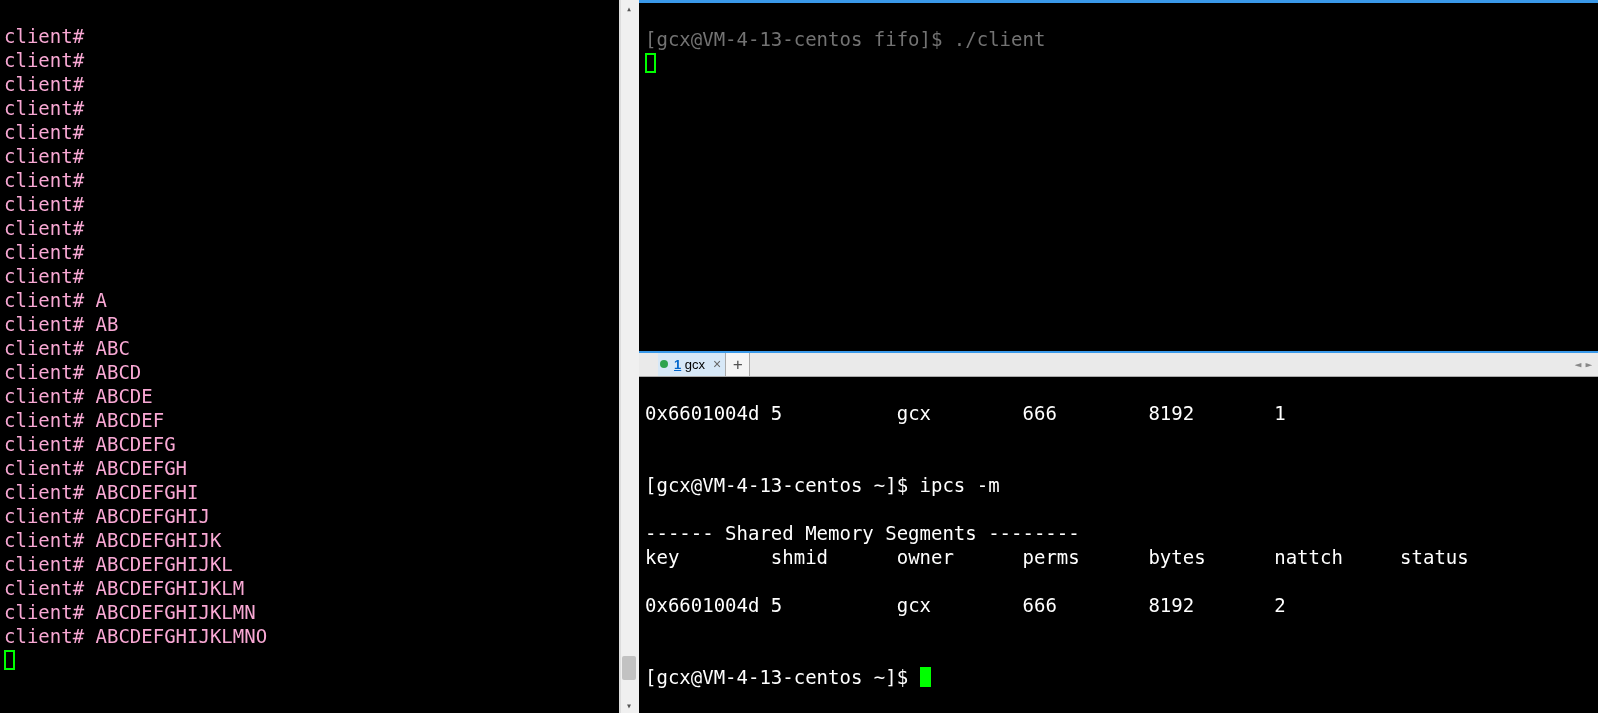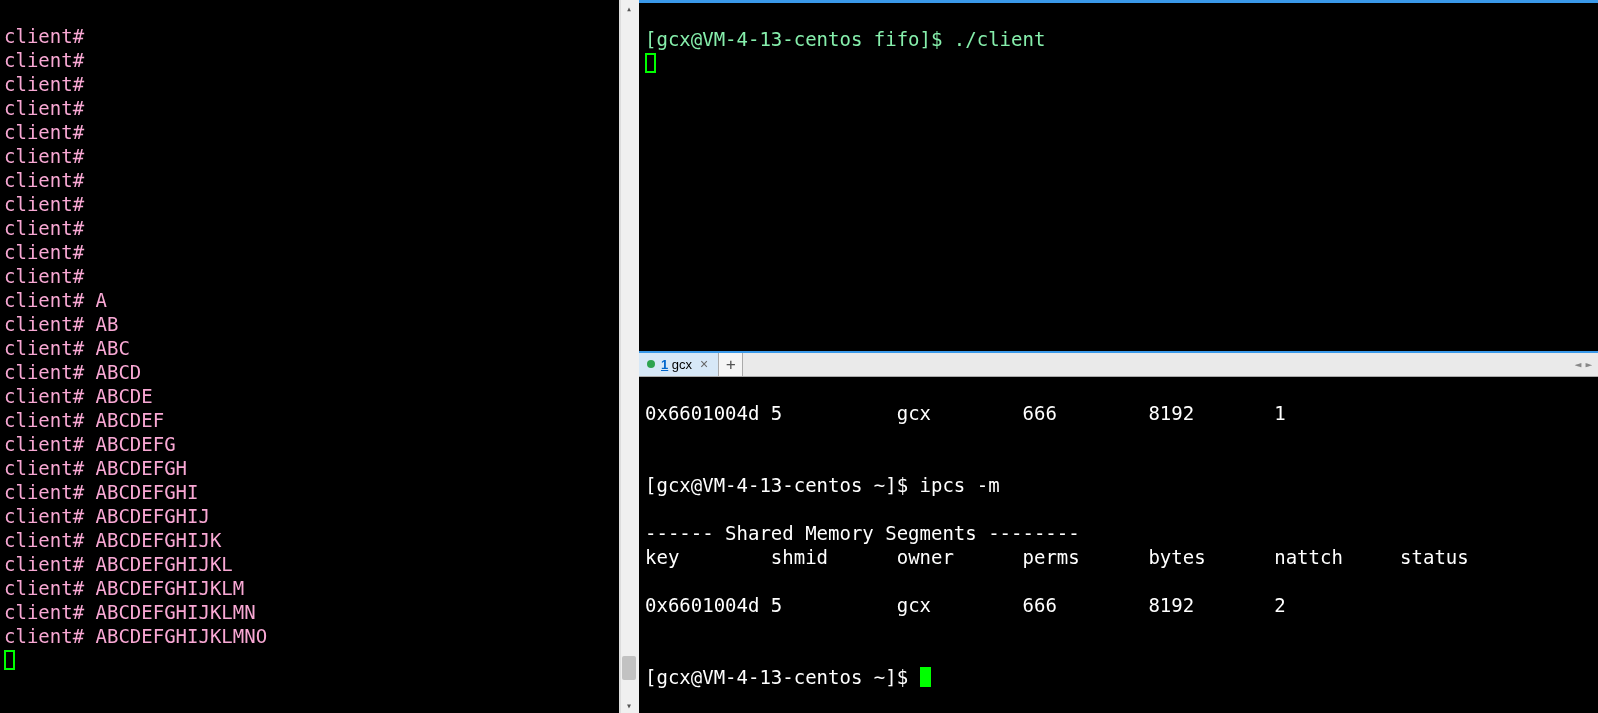--- a/index.html
+++ b/index.html
@@ -5,23 +5,23 @@
   * { box-sizing: border-box; margin: 0; padding: 0; }
   html, body { width: 1598px; height: 713px; overflow: hidden; font-family: "DejaVu Sans Mono", Consolas, monospace; background: #000; }
   .root { display: flex; width: 100%; height: 100%; }
   .pane-left { width: 621px; height: 100%; position: relative; background: #000; border-right: 2px solid #ddd; }
   .pane-left .term { position: absolute; inset: 0; padding: 0 4px; color: #f9a8d4; font-size: 19px; line-height: 24px; white-space: pre; overflow: hidden; }
   .scrollbar { position: absolute; right: -18px; top: 0; width: 16px; height: 100%; background: #f0f0f0; display: flex; flex-direction: column; align-items: center; justify-content: space-between; }
   .sb-btn { width: 16px; height: 16px; background: #f0f0f0; display: flex; align-items: center; justify-content: center; font-size: 10px; color: #555; }
   .sb-track { flex: 1; width: 16px; background: #f0f0f0; position: relative; }
   .sb-thumb { position: absolute; left: 1px; width: 14px; background: #c2c2c2; border-radius: 2px; }
   .pane-right { flex: 1; display: flex; flex-direction: column; border-top: 3px solid #3a99e9; }
-  .pane-right .top { height: 372px; background: #000; color: #86efac; font-size: 19px; line-height: 24px; white-space: pre; padding: 0 6px; position: relative; border-bottom: 2px solid #3a99e9; }
+  .pane-right .top { height: 372px; background: #000; color: #737373; font-size: 19px; line-height: 24px; white-space: pre; padding: 0 6px; position: relative; border-bottom: 2px solid #3a99e9; }
   .tabbar { height: 26px; background: #eaeaea; display: flex; align-items: stretch; border-bottom: 1px solid #aaa; position: relative; }
-  .tab { display: flex; align-items: center; padding: 0 8px; font-family: "Segoe UI", Arial, sans-serif; font-size: 13px; background: #d7e8f7; border-right: 1px solid #aaa; gap: 6px; }
+  .tab { display: flex; align-items: center; padding: 0 2px; font-family: "Segoe UI", Arial, sans-serif; font-size: 13px; background: #d7e8f7; border-right: 1px solid #aaa; gap: 6px; margin-left: 19px; }
   .tab .dot { width: 8px; height: 8px; border-radius: 50%; background: #2ea44f; }
   .tab .label { color: #000; }
   .tab .num { color: #0066cc; text-decoration: underline; font-weight: bold; }
   .tab .close { color: #666; font-size: 14px; padding: 0 2px; }
   .tab-add { width: 24px; display: flex; align-items: center; justify-content: center; border-right: 1px solid #aaa; background: #f5f5f5; color: #555; font-size: 16px; }
   .tab-nav { position: absolute; right: 0; top: 0; height: 100%; display: flex; align-items: center; gap: 4px; padding: 0 6px; color: #888; font-size: 11px; }
   .pane-right .bottom { flex: 1; background: #000; color: #ffffff; font-size: 19px; line-height: 24px; white-space: pre; padding: 0 6px; }
   .cursor-green-block { display: inline-block; width: 11px; height: 20px; background: #00ff00; vertical-align: -3px; }
   .cursor-green-outline { display: inline-block; width: 11px; height: 20px; border: 2px solid #00ff00; vertical-align: -3px; }
 </style>

